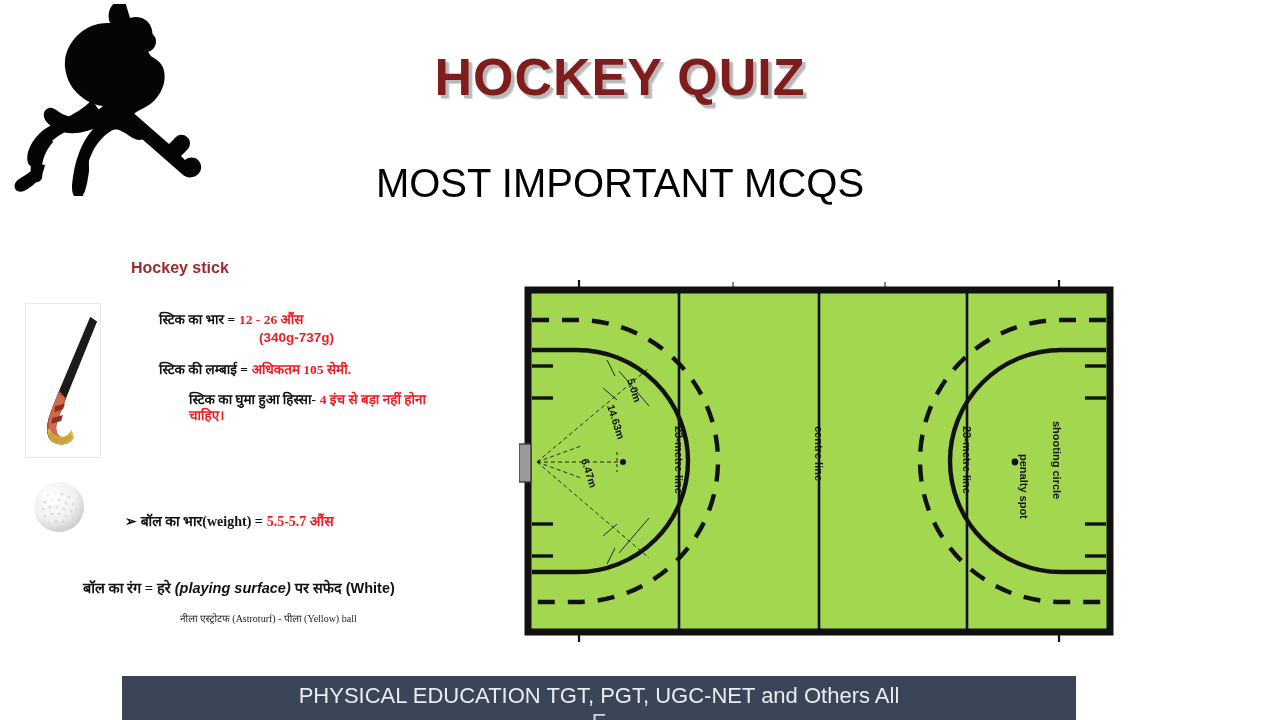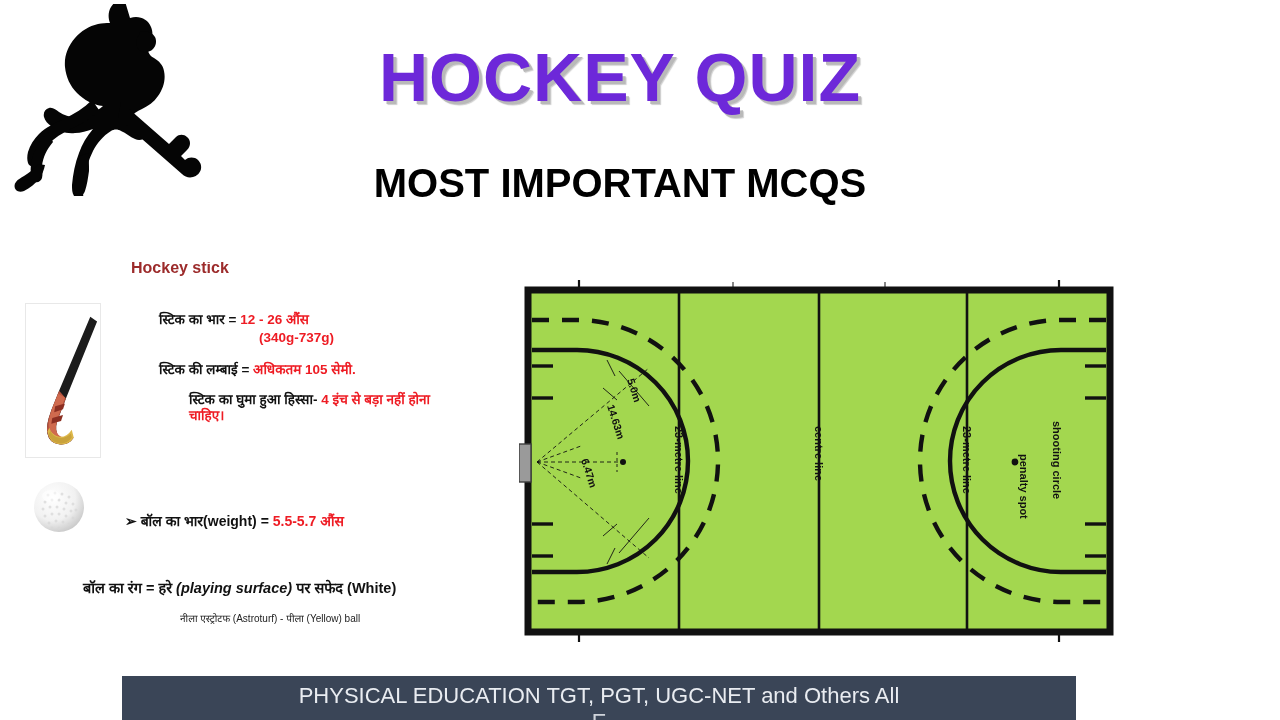--- a/index.html
+++ b/index.html
@@ -5,45 +5,45 @@
   * { margin:0; padding:0; box-sizing:border-box; }
   html,body { width:1280px; height:720px; background:#ffffff; overflow:hidden; }
   body { font-family:"Liberation Sans", sans-serif; position:relative; }
 
   
   #player-logo { position:absolute; left:14px; top:4px; width:200px; height:192px; }
 
   
   #main-title {
     position:absolute; left:330px; top:36px; width:580px; height:82px;
-    font-size:68px; font-weight:bold; letter-spacing:1px;
-    color:#6d28d9; text-align:center; line-height:82px; white-space:nowrap;
+    font-size:52px; font-weight:bold; letter-spacing:1px;
+    color:#7f1d1d; text-align:center; line-height:82px; white-space:nowrap;
     text-shadow: 3px 3px 0 #b9b9b9, 4px 4px 1px #cfcfcf;
   }
   #sub-title {
     position:absolute; left:330px; top:160px; width:580px; height:46px;
-    font-size:40px; font-weight:bold; color:#000; text-align:center;
+    font-size:40px; font-weight:normal; color:#000; text-align:center;
     line-height:46px; white-space:nowrap;
   }
 
   
   #stick-heading {
     position:absolute; left:131px; top:262px; width:200px; height:24px;
     font-size:16px; font-weight:bold; color:#9C2B2B; overflow:hidden;
     line-height:22px; white-space:nowrap;
   }
   #stick-heading span { display:block; margin-top:-5px; }
 
   #stick-photo {
     position:absolute; left:25px; top:303px; width:76px; height:155px;
     background:#ffffff; border:1px solid #e8e8e8;
   }
   #ball-photo { position:absolute; left:32px; top:479px; width:56px; height:56px; }
 
-  .hi { font-family:Liberation Sans, sans-serif; }
+  .hi { font-family:Liberation Serif, serif; }
   .txt-black { color:#111; font-weight:bold; }
   .txt-red  { color:#EE1C24; font-weight:bold; }
 
   #stick-specs { position:absolute; left:159px; top:312px; width:300px; }
   #stick-specs .row { font-size:13.5px; line-height:16px; margin-bottom:16px; white-space:nowrap; }
   #stick-specs .row.indent2 { margin-bottom:14px; }
   #stick-specs .sub { padding-left:100px; margin-top:2px; white-space:nowrap; }
   #stick-specs .wrapline { white-space:normal; width:295px;padding-left:30px; }
 
   #ball-weight { position:absolute; left:125px; top:512px; width:330px; font-size:14px; line-height:19px; white-space:nowrap; }

